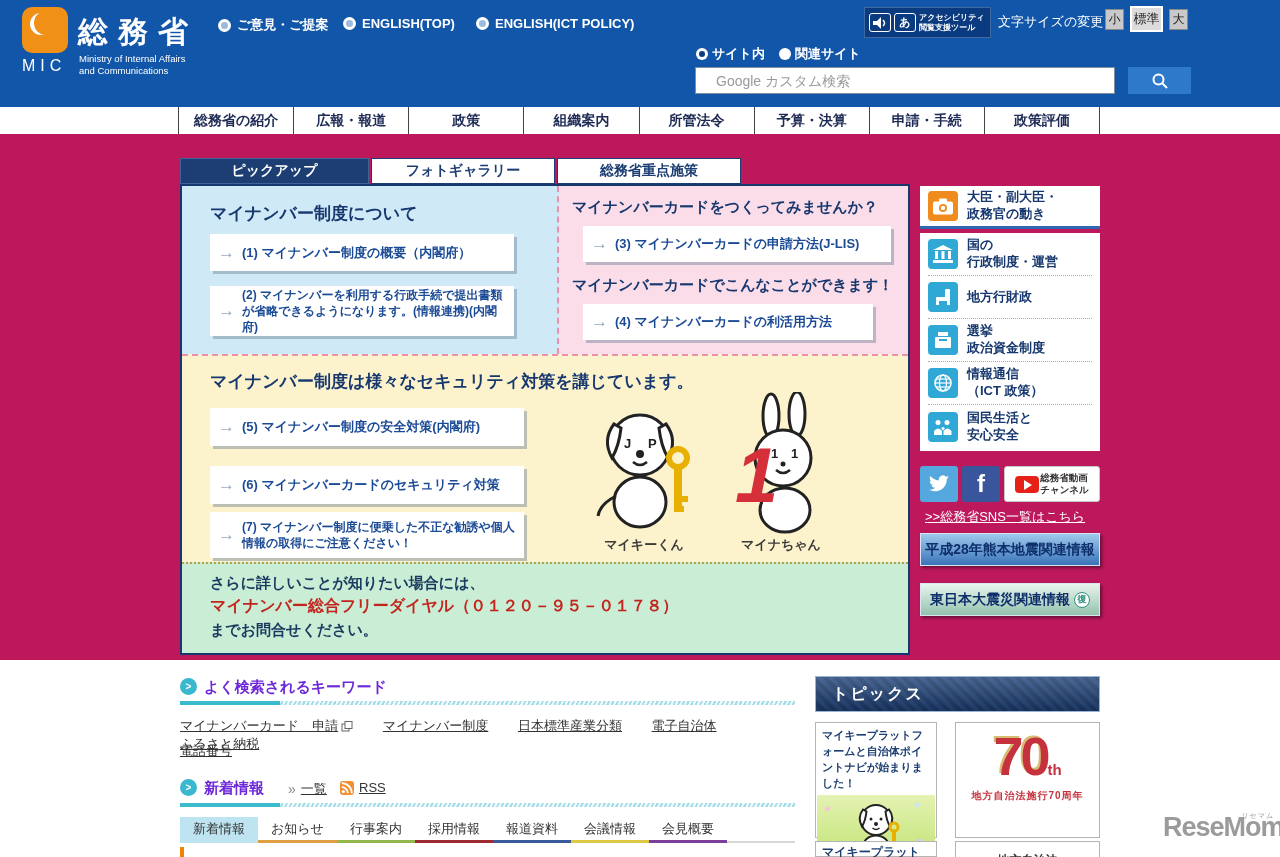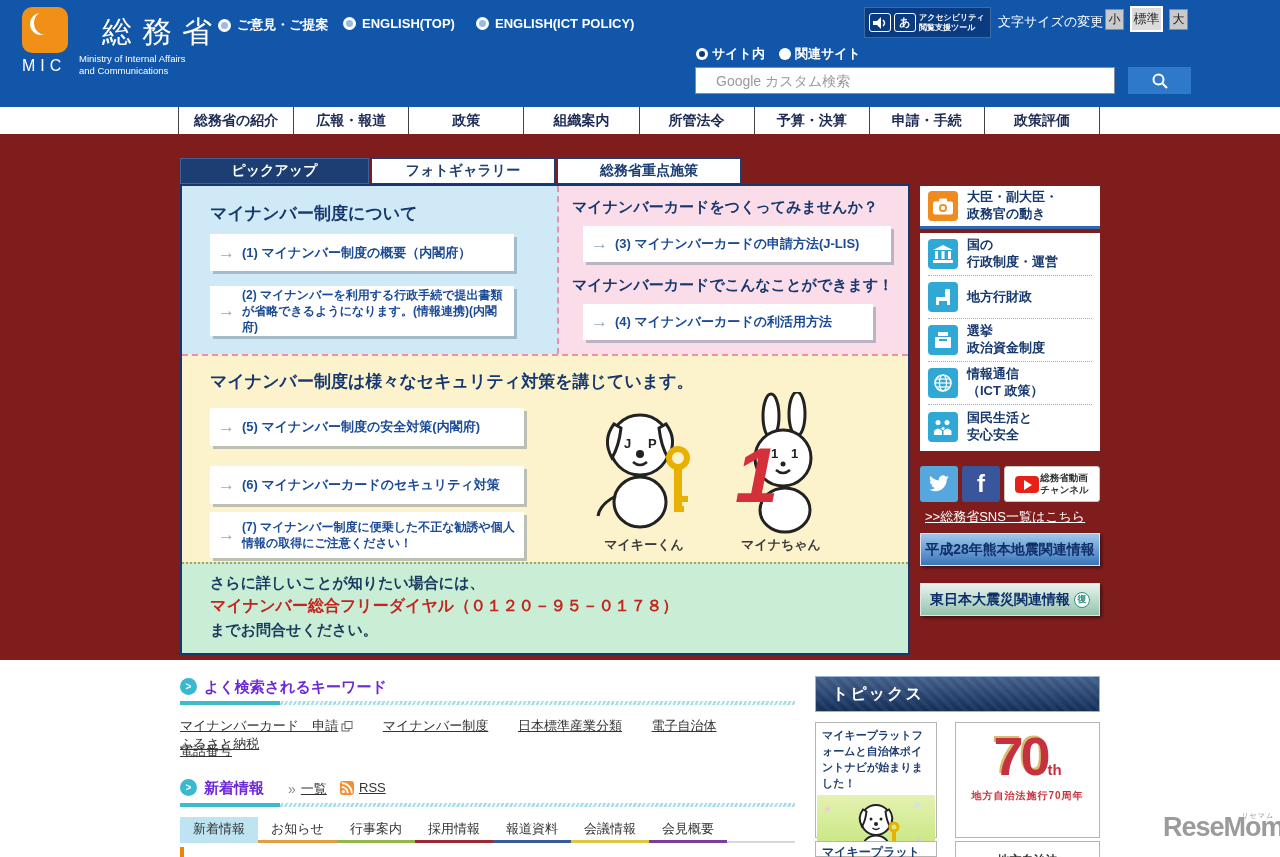--- a/index.html
+++ b/index.html
@@ -5,21 +5,21 @@
   * { margin:0; padding:0; box-sizing:border-box; font-family:"Liberation Sans","DejaVu Sans",sans-serif; }
   body { background:#fff; }
   .page { position:relative; width:1280px; height:857px; overflow:hidden; background:#fff; }
 
   
   .header { position:absolute; left:0; top:0; width:1280px; height:107px; background:#1156a8; }
   .logo-mark { position:absolute; left:22px; top:7px; width:46px; height:46px; background:#f19016; border-radius:10px; }
   .logo-mark::before { content:""; position:absolute; left:8px; top:6px; width:22px; height:22px; border-radius:50%; background:#fff; }
   .logo-mark::after { content:""; position:absolute; left:12px; top:4px; width:24px; height:24px; border-radius:50%; background:#f19016; }
   .logo-mic { position:absolute; left:22px; top:57px; color:#fff; font-size:16px; letter-spacing:5px; }
-  .logo-title { position:absolute; left:78px; top:12px; color:#fff; font-size:30px; font-weight:normal; letter-spacing:10px;margin-left:24px; }
+  .logo-title { position:absolute; left:78px; top:12px; color:#fff; font-size:30px; font-weight:bold; letter-spacing:10px; }
   .logo-sub { position:absolute; left:79px; top:53px; color:#fff; font-size:9.5px; line-height:1.3; }
   .toplink { position:absolute; top:16px; display:flex; align-items:center; color:#fff; font-size:13px; font-weight:bold; cursor:pointer; }
   .ring { width:13px; height:13px; border:3px solid #fff; border-radius:50%; background:#9db9dd; margin-right:6px; }
   .axbox { position:absolute; left:864px; top:7px; width:127px; height:31px; background:#0a3a80; border:1px solid #40699f; display:flex; align-items:center; padding:0 4px; gap:3px; }
   .axicon { width:22px; height:19px; border:1px solid #fff; border-radius:3px; display:flex; align-items:center; justify-content:center; color:#fff; font-size:11px; font-weight:bold; }
   .axtext { color:#fff; font-size:8px; line-height:1.25; font-weight:bold; white-space:nowrap; }
   .fs-label { position:absolute; left:998px; top:13px; color:#fff; font-size:13px; }
   .fs-btn { position:absolute; top:9px; height:21px; background:#c9c9c9; color:#222; font-size:12px; display:flex; align-items:center; justify-content:center; cursor:pointer; border:1px solid #8a8a8a; }
   .fs-btn.sel { top:6px; height:26px; background:#dcdcdc; border:2px solid #fff; font-size:13px; }
   .radio-row { position:absolute; left:696px; top:45px; display:flex; align-items:center; color:#fff; font-size:13px; font-weight:bold; gap:14px; }
@@ -30,21 +30,21 @@
   .search-input::placeholder { color:#9a9a9a; }
   .search-btn { position:absolute; left:1128px; top:67px; width:63px; height:27px; background:#2f79cb; display:flex; align-items:center; justify-content:center; cursor:pointer; }
 
   
   .navbar { position:absolute; left:0; top:107px; width:1280px; height:27px; background:#fff; display:flex; }
   .nav-inner { position:absolute; left:178px; top:0; width:922px; height:27px; display:flex; }
   .nav-item { flex:1; display:flex; align-items:center; justify-content:center; font-size:14px; font-weight:bold; color:#1e2b55; border-left:1px solid #444; cursor:pointer; }
   .nav-item:last-child { border-right:1px solid #444; }
 
   
-  .main-blue { position:absolute; left:0; top:134px; width:1280px; height:526px; background:#7f1d1d; }
+  .main-blue { position:absolute; left:0; top:134px; width:1280px; height:526px; background:#be185d; }
 
   .ptab { position:absolute; top:24px; height:26px; display:flex; align-items:center; justify-content:center; font-size:14px; font-weight:bold; cursor:pointer; }
   .ptab.active { background:#1c3e72; color:#fff; border:1px solid #41619b; }
   .ptab.idle { background:#fff; color:#1c3e72; border:1px solid #1c3e72; }
 
   .panel { position:absolute; left:180px; top:50px; width:730px; height:471px; border:2px solid #17386e; background:#cfe9f7; }
   .box-blue { position:absolute; left:0; top:0; width:377px; height:168px; background:#cfe9f7; border-right:2px dashed #ef8fae; }
   .box-pink { position:absolute; left:377px; top:0; width:349px; height:168px; background:#fbdce9; }
   .box-yellow { position:absolute; left:0; top:168px; width:726px; height:208px; background:#fcf3cc; border-top:2px dashed #ef8fae; }
   .box-green { position:absolute; left:0; top:376px; width:726px; height:91px; background:#c9edd5; border-top:2px dotted #b0a24a; }

